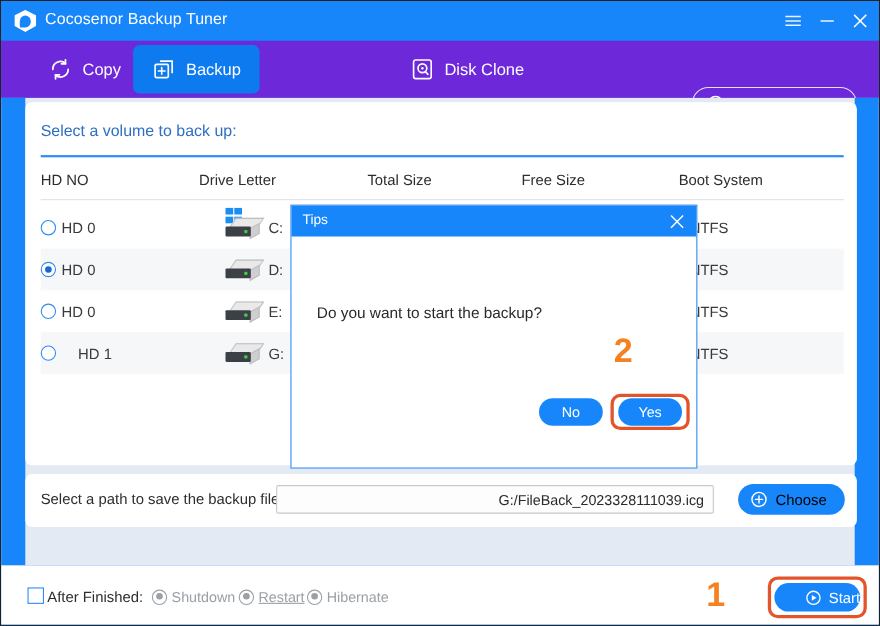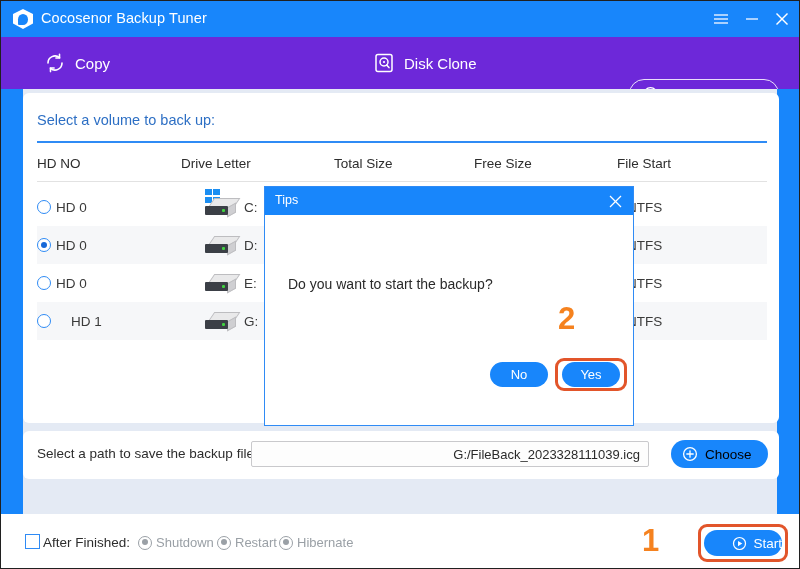--- a/index.html
+++ b/index.html
@@ -199,21 +199,21 @@
   }
   .after-label {
     position: absolute; left: 42px; top: 534px; font-size: 13.5px; color: #2d2d2d;
     white-space: nowrap;
   }
   .opt {
     position: absolute; top: 534px; display: flex; align-items: center; gap: 4px;
     font-size: 13px; color: #9aa0a6; white-space: nowrap;
   }
   #opt-shutdown  { left: 137px; }
-  #opt-restart   { left: 216px; }
+  #opt-restart   { left: 216px; text-decoration: underline; }
   #opt-hibernate { left: 278px; }
 
   .start-btn {
     position: absolute; left: 703px; top: 529px; width: 78px; height: 26px;
     background: #1886fb; color: #fff; border: none; border-radius: 13px;
     display: flex; align-items: center; justify-content: flex-end; gap: 6px;
     font-family: "Liberation Sans", sans-serif; font-size: 13.5px; cursor: pointer;
   }
   .hl-box {
     position: absolute; border: 3px solid #e2552a; border-radius: 9px;
@@ -296,20 +296,31 @@
         <svg viewBox="0 0 22 22" fill="none" stroke="#ffffff" stroke-width="1.6" stroke-linecap="round">
           <path d="M4 11a7 7 0 0 1 11.5-5.4"></path>
             <path d="M18 11a7 7 0 0 1-11.5 5.4"></path>
           <polyline points="15.5,2.4 15.5,6 11.9,6"></polyline>
             <polyline points="6.5,19.6 6.5,16 10.1,16"></polyline>
         </svg>
       </span>
       <span>Copy</span>
     </div>
 
+    <div class="tab active" id="tab-backup">
+      <span class="ic">
+        <svg viewBox="0 0 22 22" fill="none" stroke="#ffffff" stroke-width="1.5">
+          <path d="M7.5 3.5h11v11"></path>
+          <rect x="3" y="6.5" width="12" height="12" rx="1.2"></rect>
+          <line x1="9" y1="9.5" x2="9" y2="15.5" stroke-linecap="round"></line>
+          <line x1="6" y1="12.5" x2="12" y2="12.5" stroke-linecap="round"></line>
+        </svg>
+      </span>
+      <span>Backup</span>
+    </div>
 
 
     <div class="tab" id="tab-diskclone">
       <span class="ic">
         <svg viewBox="0 0 22 22" fill="none" stroke="#ffffff" stroke-width="1.5">
           <rect x="3" y="2.5" width="16" height="17" rx="2"></rect>
           <circle cx="11" cy="10" r="4"></circle>
           <circle cx="11" cy="10" r="1.1" fill="#ffffff" stroke="none"></circle>
           <line x1="13.6" y1="13" x2="16" y2="15.6" stroke-linecap="round"></line>
         </svg>
@@ -334,21 +345,21 @@
 
   <div class="card" id="volume-card">
     <div class="card-title">Select a volume to back up:</div>
     <div class="title-rule"></div>
 
     <div class="thead">
       <div class="th" style="left:14px">HD NO</div>
       <div class="th" style="left:158px">Drive Letter</div>
       <div class="th" style="left:311px">Total Size</div>
       <div class="th" style="left:451px">Free Size</div>
-      <div class="th" style="left:594px">File Start</div>
+      <div class="th" style="left:594px">Boot System</div>
     </div>
     <div class="th-rule"></div>
 
     <div class="trow" style="top:95px">
       <div class="rcell" style="left:0px;gap:5px">
         <span class="radio"></span>
         <span>HD 0</span>
       </div>
       <div class="rcell" style="left:168px;gap:7px">
         <span class="hd-icon">

